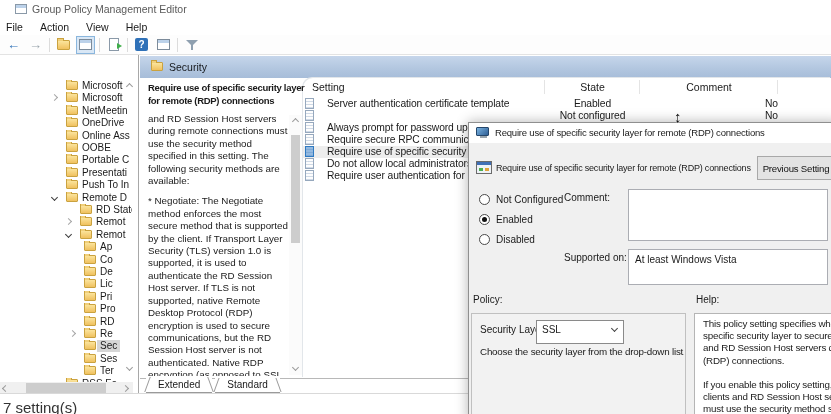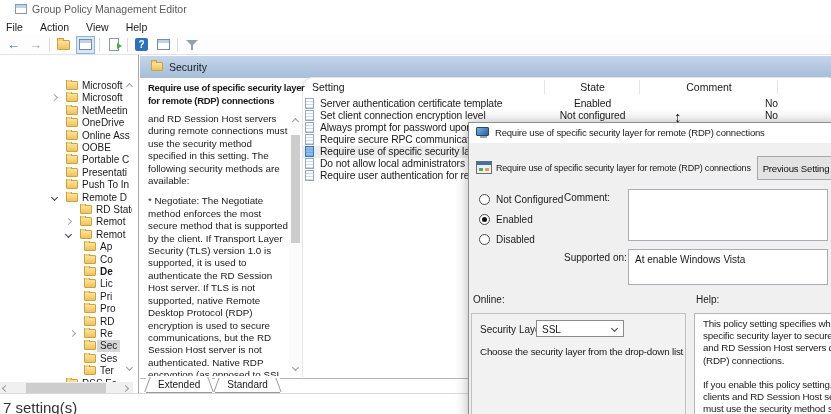--- a/index.html
+++ b/index.html
@@ -69,21 +69,21 @@
   .list-header { position:absolute; left:303px; top:80px; width:528px; height:15px; font-size:10.5px; }
   .col-setting { position:absolute; left:9px; top:1px; }
   .col-state { position:absolute; left:242px; width:95px; top:1px; text-align:center; }
   .col-comment { position:absolute; left:337px; width:138px; top:1px; text-align:center; }
   .col-div { position:absolute; top:0; width:1px; height:14px; background:#e4e4e4; }
   .settings-rows { position:absolute; left:303px; top:98px; width:528px; height:90px; }
   .s-row { position:absolute; left:0; width:528px; height:12px; font-size:10.3px; line-height:12px; letter-spacing:-0.1px; white-space:nowrap; cursor:default; }
   .s-row.sel { background:#ededed; }
   .s-icon { position:absolute; left:2px; top:0px; width:9px; height:11px; border:1px solid #96a8bd; background:linear-gradient(180deg,#fdfdfd 0 2px,#cfd9e6 2px 3px,#fdfdfd 3px 5px,#cfd9e6 5px 6px,#fdfdfd 6px 8px,#cfd9e6 8px 9px,#fdfdfd 9px); }
   .s-row.sel .s-icon { box-shadow:inset 0 0 0 10px rgba(60,130,200,.55); border-color:#2f7ac2; }
-  .s-lbl { position:absolute; left:17px; top:0; max-width:240px; overflow:hidden; }
+  .s-lbl { position:absolute; left:24px; top:0; max-width:240px; overflow:hidden; }
   .s-state { position:absolute; left:242px; width:95px; text-align:center; }
   .s-comment { position:absolute; left:337px; width:138px; text-align:right; }
 
   .pane-bottom-line { position:absolute; left:140px; top:378px; width:691px; height:1px; background:#b8b8b8; }
   .tabs { position:absolute; left:146px; top:378px; display:flex; gap:3px; }
   .tab { position:relative; background:#fff; font-size:10px; padding:1px 12px 2px; border-bottom:1px solid #9a9a9a; }
   .tab::before { content:""; position:absolute; left:1px; top:0; bottom:0; width:1px; background:#9a9a9a; transform:skewX(-20deg); }
   .tab::after { content:""; position:absolute; right:1px; top:0; bottom:0; width:1px; background:#9a9a9a; transform:skewX(20deg); }
   .tab.active { margin-top:-1px; padding-top:2px; }
 
@@ -105,21 +105,21 @@
   .radio { display:inline-block; width:11px; height:11px; border:1px solid #4a4a4a; border-radius:50%; background:#fff; }
   .radio.checked::after { content:""; display:block; width:5px; height:5px; background:#111; border-radius:50%; margin:2px; }
   .lbl { position:absolute; font-size:10px; }
   .comment-lbl { left:95px; top:69px; }
   .comment-box { position:absolute; left:159px; top:66px; width:200px; height:52px; background:#fff; border:1px solid #abadb3; resize:none; }
   .supported-lbl { left:95px; top:129px; }
   .supported-box { position:absolute; left:159px; top:126px; width:200px; height:36px; background:#fff; border:1px solid #abadb3; font-size:10px; padding:4px 0 0 6px; }
   .options-lbl { left:4px; top:171px; }
   .options-box { position:absolute; left:2px; top:190px; width:215px; height:108px; border:1px solid #c0c0c0; background:#f2f2f2; }
   .seclayer-lbl { position:absolute; left:8px; top:10px; font-size:10px; }
-  .dropdown { position:absolute; left:64px; top:6px; width:88px; height:17px; background:#fff; border:1px solid #8a8a8a; font-size:10px; line-height:17px; padding-left:5px; cursor:default; }
+  .dropdown { position:absolute; left:64px; top:6px; width:88px; height:24px; background:#fff; border:1px solid #8a8a8a; font-size:10px; line-height:17px; padding-left:5px; cursor:default; }
   .dd-arrow { position:absolute; right:6px; top:5px; width:5px; height:5px; border-right:1px solid #444; border-bottom:1px solid #444; transform:rotate(45deg); }
   .opt-hint { position:absolute; left:8px; top:32px; width:204px; font-size:9.8px; letter-spacing:-0.2px; white-space:nowrap; overflow:hidden; }
   .help-lbl { left:227px; top:171px; }
   .help-box { position:absolute; left:225px; top:190px; width:152px; height:108px; background:#fff; border:1px solid #b5b5b5; overflow:hidden; }
   .help-text { padding:4px 0 0 8px; font-size:9.8px; letter-spacing:-0.2px; line-height:12.2px; white-space:pre; }
   .help-text div { min-height:12px; }
 
   .cursor-glyph { position:absolute; left:674px; top:108px; font-size:15px; color:#111; text-shadow:0 0 2px #fff; z-index:50; }
 </style>
 </head>
@@ -229,21 +229,21 @@
           <span class="tree-lbl" style="left: 96px;">Remot</span>
         </div>
         <div class="tree-row" style="top: 186.2px;">
           <span class="t-folder" style="left: 84px;"></span>
           <span class="tree-lbl" style="left: 100px;">Ap</span>
         </div>
         <div class="tree-row" style="top: 198.6px;">
           <span class="t-folder" style="left: 84px;"></span>
           <span class="tree-lbl" style="left: 100px;">Co</span>
         </div>
-        <div class="tree-row" style="top: 211px; font-weight: bold;">
+        <div class="tree-row" style="top: 211px;">
           <span class="t-folder" style="left: 84px;"></span>
           <span class="tree-lbl" style="left: 100px;">De</span>
         </div>
         <div class="tree-row" style="top: 223.4px;">
           <span class="t-folder" style="left: 84px;"></span>
           <span class="tree-lbl" style="left: 100px;">Lic</span>
         </div>
         <div class="tree-row" style="top: 235.8px;">
           <span class="t-folder" style="left: 84px;"></span>
           <span class="tree-lbl" style="left: 100px;">Pri</span>
@@ -315,21 +315,20 @@
   </div>
   <div class="settings-rows" id="settings-rows">
       <div class="s-row" style="top: 0px;">
         <span class="s-icon"></span>
         <span class="s-lbl">Server authentication certificate template</span>
         <span class="s-state">Enabled</span>
         <span class="s-comment">No</span>
       </div>
       <div class="s-row" style="top: 12px;">
         <span class="s-icon"></span>
-        <span class="s-lbl">Set client connection encryption level</span>
         <span class="s-state">Not configured</span>
         <span class="s-comment">No</span>
       </div>
       <div class="s-row" style="top: 24px;">
         <span class="s-icon"></span>
         <span class="s-lbl">Always prompt for password upon con</span>
         <span class="s-state"></span>
         <span class="s-comment"></span>
       </div>
       <div class="s-row" style="top: 36px;">
@@ -390,24 +389,24 @@
           <span class="radio"></span>
           <span>Disabled</span>
         </div>
       </div>
 
     <span class="lbl comment-lbl">Comment:</span>
     <textarea class="comment-box" style=""></textarea>
 
     <span class="lbl supported-lbl">Supported on:</span>
     <div class="supported-box">
-      <span>At enable Windows Vista</span>
-    </div>
-
-    <span class="lbl options-lbl">Online:</span>
+      <span>At least Windows Vista</span>
+    </div>
+
+    <span class="lbl options-lbl">Policy:</span>
     <div class="options-box">
       <span class="seclayer-lbl">Security Layer</span>
       <div class="dropdown">
         <span>SSL</span>
         <span class="dd-arrow"></span>
       </div>
       <div class="opt-hint">Choose the security layer from the drop-down list.</div>
     </div>
 
     <span class="lbl help-lbl">Help:</span>

